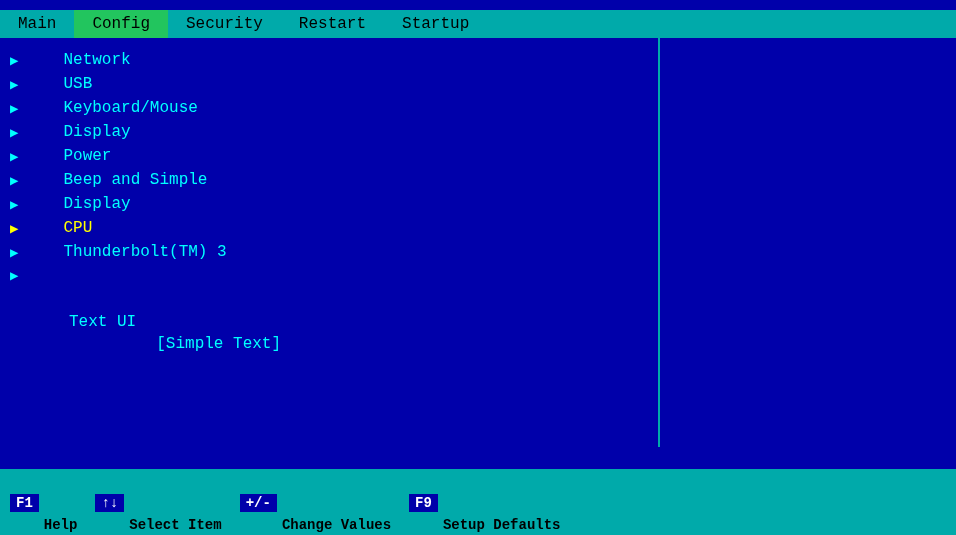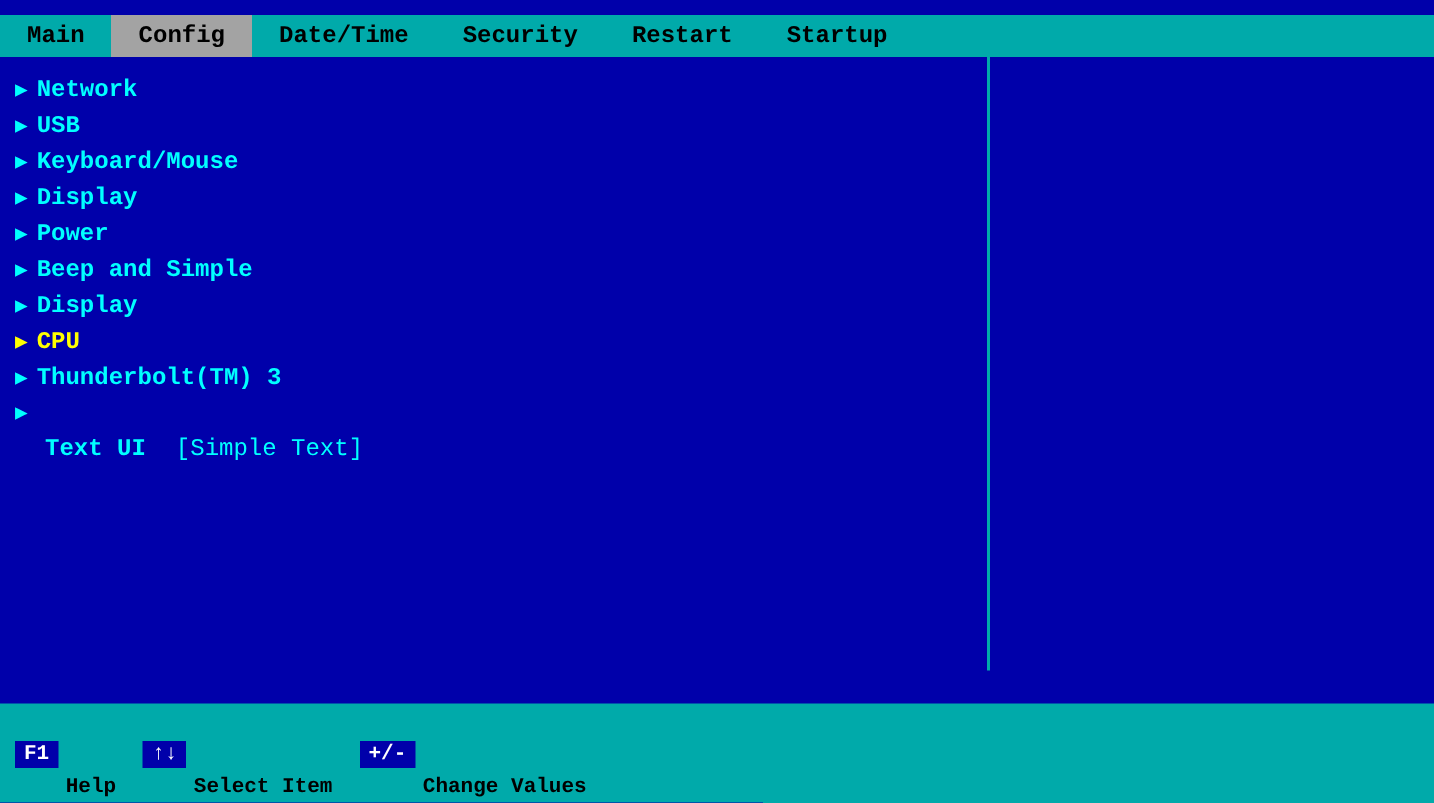--- a/index.html
+++ b/index.html
@@ -25,27 +25,27 @@
 
     
     #nav-bar {
       display: flex;
       background-color: #00aaaa;
       padding: 0;
     }
     .nav-item {
       padding: 5px 18px;
       color: #000000;
-      font-weight: bold;
+      font-weight: normal;
       font-size: 16px;
       cursor: pointer;
       background-color: #00aaaa;
     }
     .nav-item.active {
-      background-color: #a3a3a3;
+      background-color: #22c55e;
       color: #000000;
     }
 
     
     #main-content {
       display: flex;
       height: calc(535px - 38px - 34px - 54px);
     }
 
     
@@ -66,26 +66,28 @@
     }
     .menu-item.highlighted {
       color: #ffff00;
     }
     .menu-item .arrow {
       margin-right: 6px;
       color: inherit;
       font-size: 14px;
     }
     .menu-item .label {
-      font-weight: bold;
+      font-weight: normal;
+      margin-left: 39px;
     }
     .menu-item .value {
       margin-left: 20px;
       color: #00ffff;
       font-weight: normal;
+      margin-top: 45px;
     }
 
     
     #right-panel {
       flex: 1;
       background-color: #0000aa;
       padding: 10px 15px;
     }
     #right-panel-title {
       color: #ffffff;
@@ -135,21 +137,20 @@
     }
   </style>
 </head>
 <body>
 
 <div id="title-bar"></div>
 
 <div id="nav-bar">
     <div class="nav-item">Main</div>
     <div class="nav-item active">Config</div>
-    <div class="nav-item">Date/Time</div>
     <div class="nav-item">Security</div>
     <div class="nav-item">Restart</div>
     <div class="nav-item">Startup</div>
   </div>
 
 <div id="main-content">
 
   <div id="left-panel">
       <div class="menu-item">
         <span class="arrow">▶</span>
@@ -209,14 +210,18 @@
         <span class="bottom-desc">Help</span>
       </div>
       <div class="bottom-item">
         <span class="bottom-key">↑↓</span>
         <span class="bottom-desc">Select Item</span>
       </div>
       <div class="bottom-item">
         <span class="bottom-key">+/-</span>
         <span class="bottom-desc">Change Values</span>
       </div>
+      <div class="bottom-item">
+        <span class="bottom-key">F9</span>
+        <span class="bottom-desc">Setup Defaults</span>
+      </div>
     </div>
   </div>
 
 </body></html>

